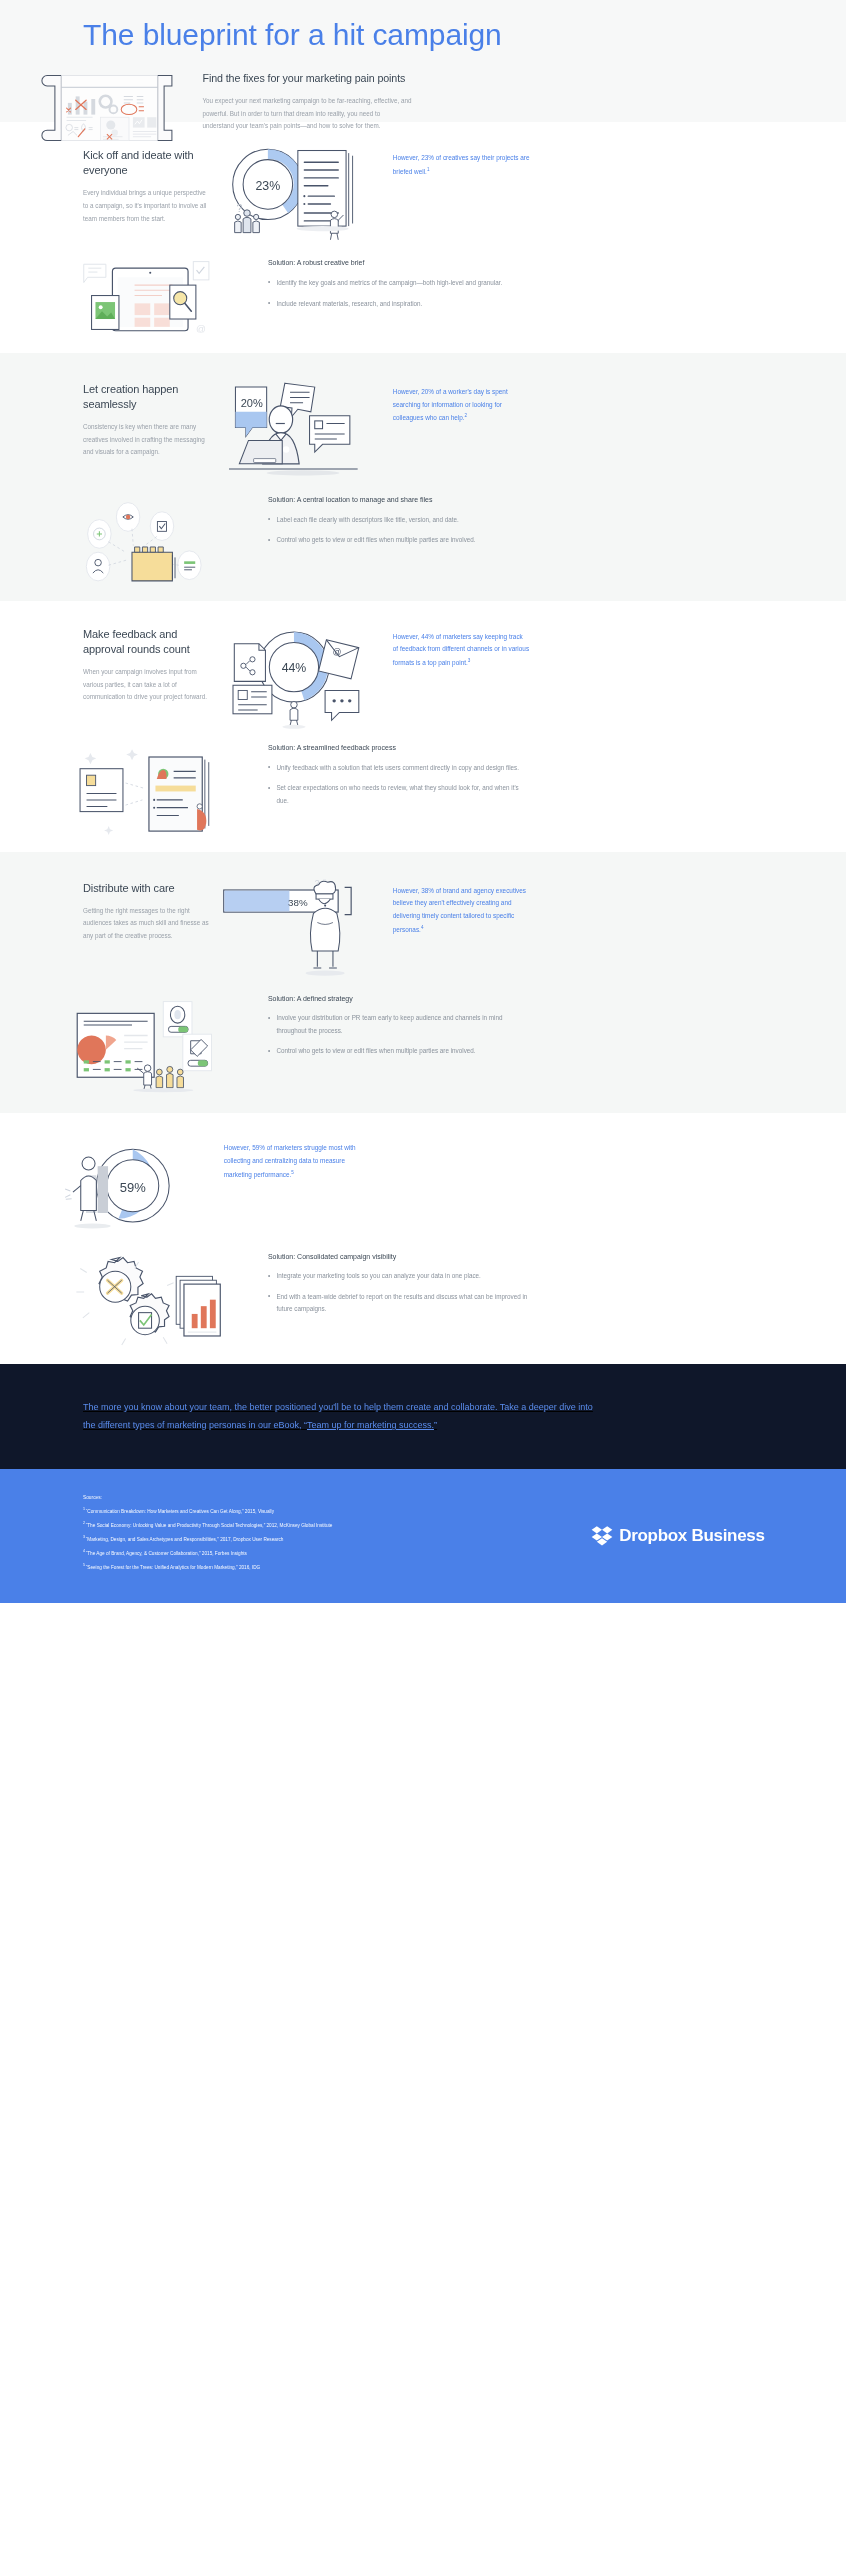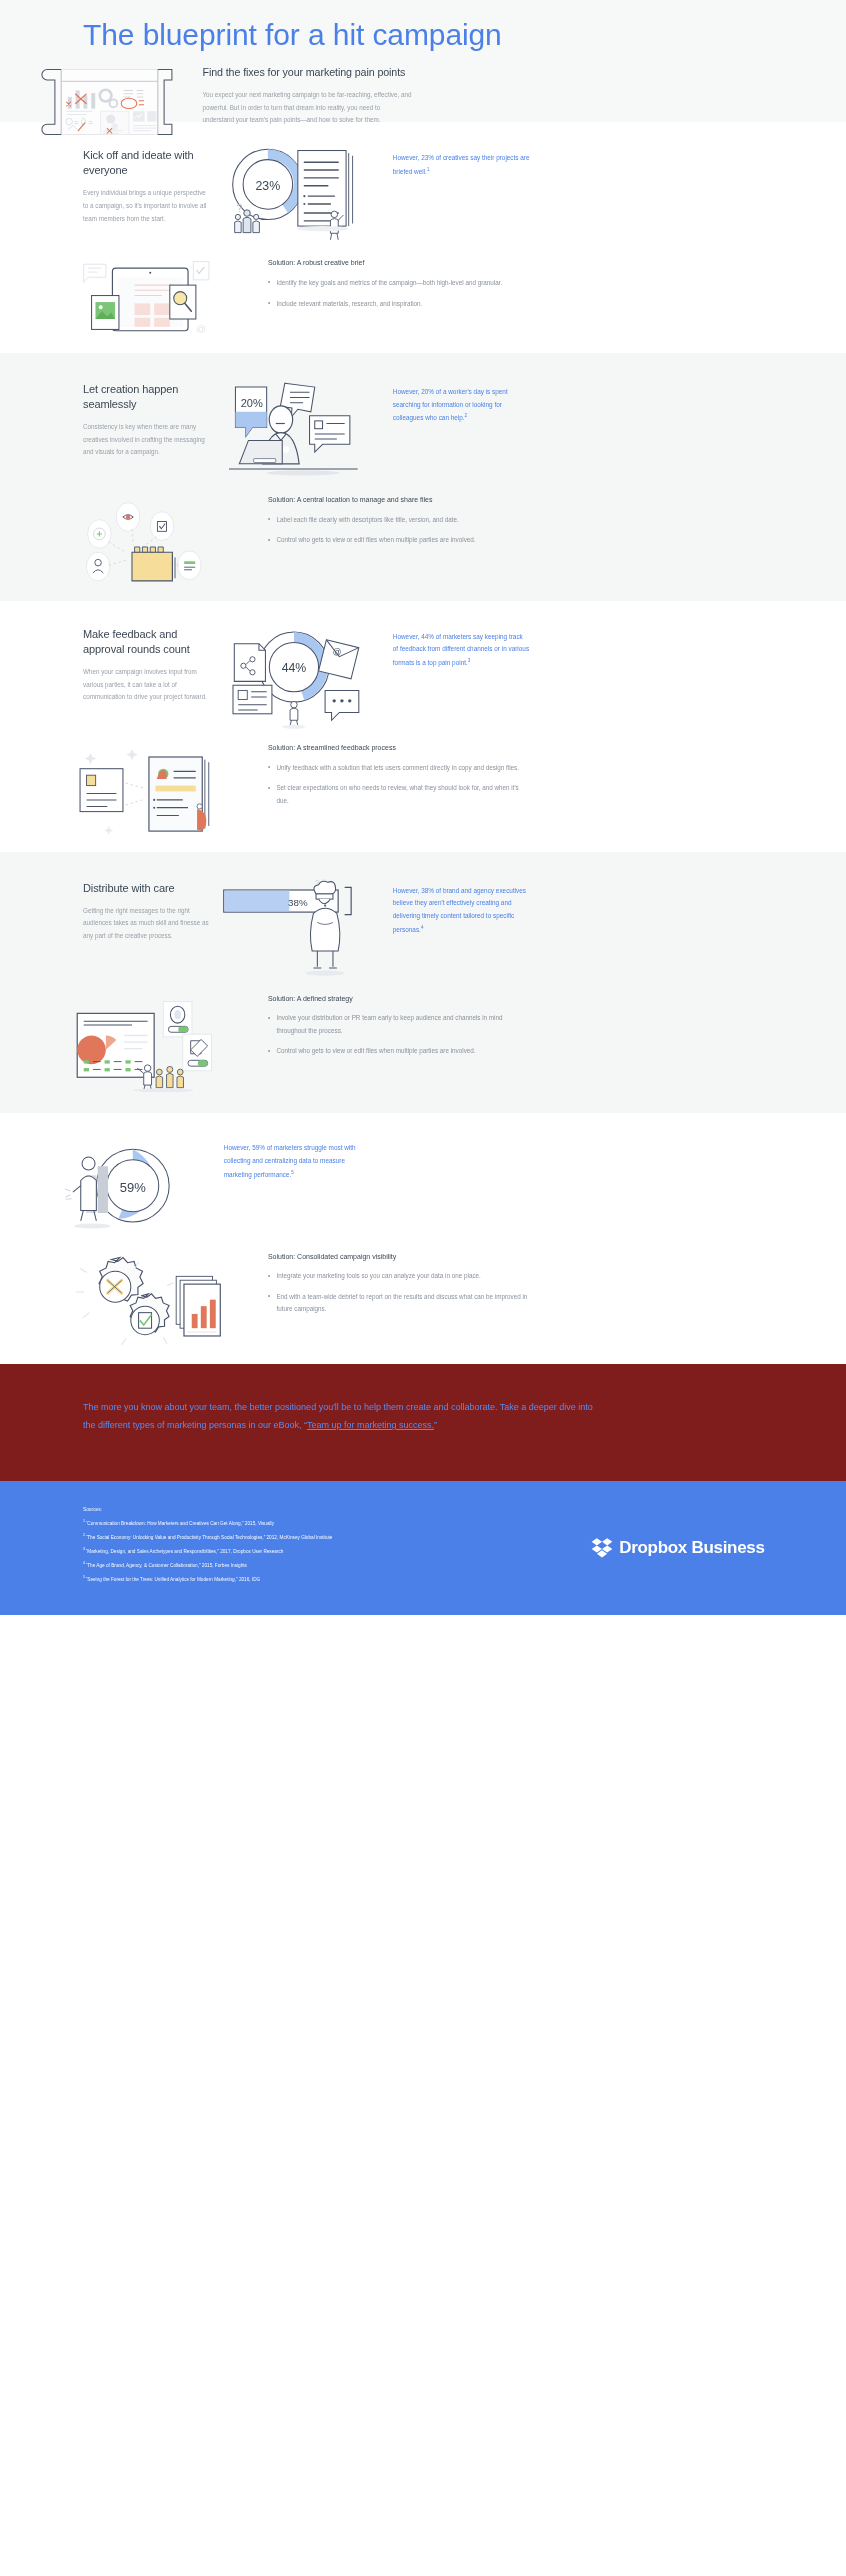--- a/index.html
+++ b/index.html
@@ -23,21 +23,21 @@
     font-size: 30px;
     font-weight: 400;
     letter-spacing: -0.1px;
     padding: 17px 0 0 83px;
     line-height: 1.18;
   }
   .hero-body {
     display: flex;
     padding: 0 0 0 33px;
     gap: 0px;
-    margin-top: 9px;
+    margin-top: 15px;
   }
   .hero-illus {
     width: 150px;
     flex: 0 0 150px;
     padding-top: 5.2px;
     margin-left: 5.2px;
   }
   .hero-copy { flex: 1; padding: 3.9px 98px 0 14.3px; }
   .hero-h2 {
     color: #3b4754;
@@ -127,22 +127,23 @@
   .sol-list li::before {
     content: "\2022";
     position: absolute;
     left: 0;
     top: -0.7px;
     color: #8a929c;
   }
 
   
   .cta {
-    background: #7f1d1d;
-    padding: 34px 0 46px 83px;
+    background: #0f172a;
+    padding: 34px 0 34px 83px;
+    text-decoration: underline;
   }
   .cta-text {
     color: #5a8cec;
     font-size: 9px;
     line-height: 2.05;
     max-width: 514px;
   }
   .cta-link {
     color: #5a8cec;
     text-decoration: underline;

